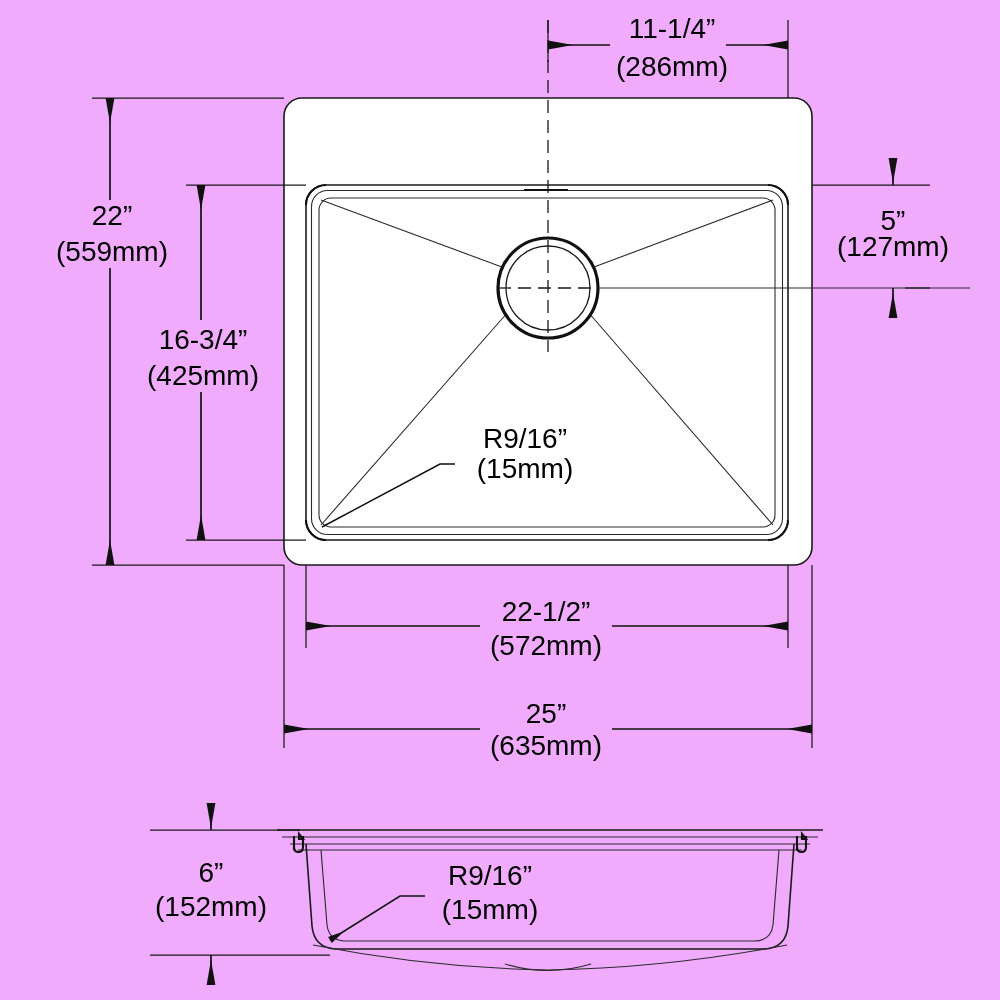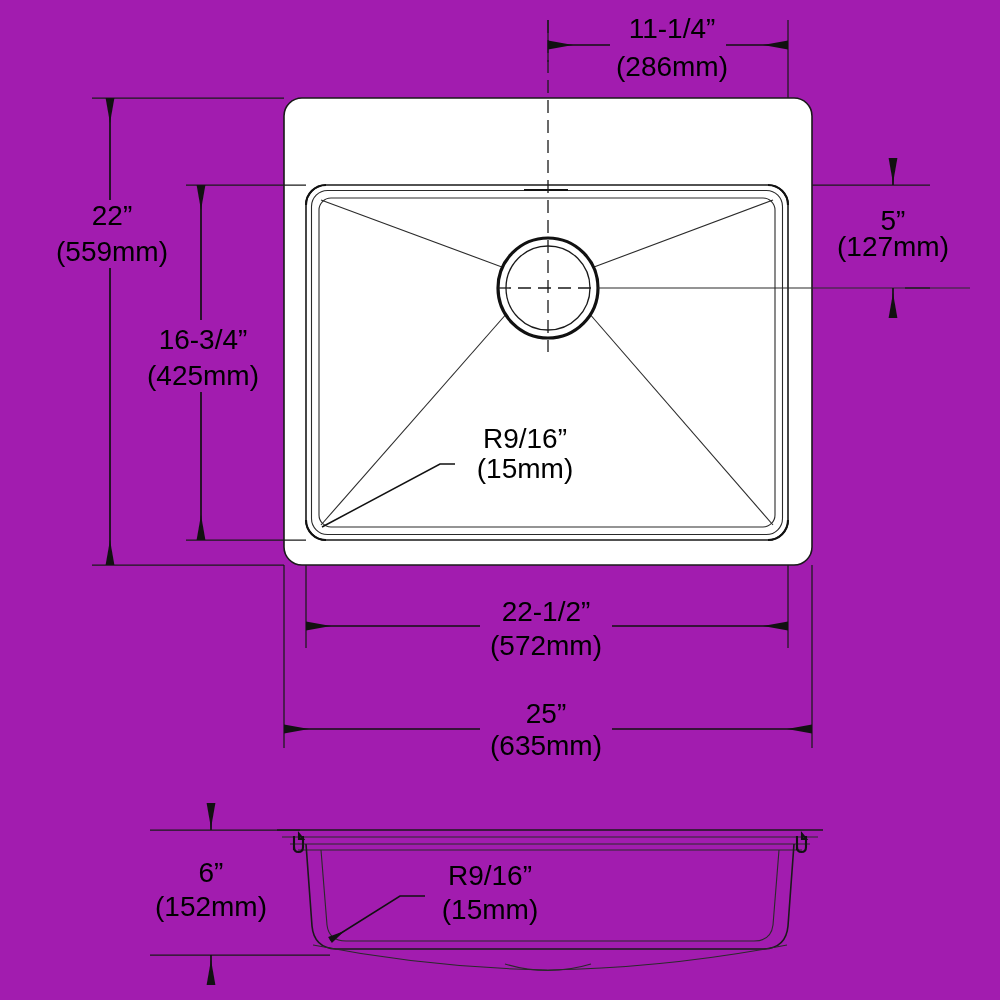--- a/index.html
+++ b/index.html
@@ -11,21 +11,21 @@
   body {
     width: 1000px;
     height: 1000px;
     font-family: "Liberation Sans", sans-serif;
     overflow: hidden;
   }
   #drawing-root {
     position: relative;
     width: 1000px;
     height: 1000px;
-    background: #a21caf;
+    background: #f0abfc;
   }
   svg#spec-svg {
     display: block;
     width: 1000px;
     height: 1000px;
   }
   .ln {
     stroke: #1a1a1a;
     fill: none;
     stroke-width: 1.6;

